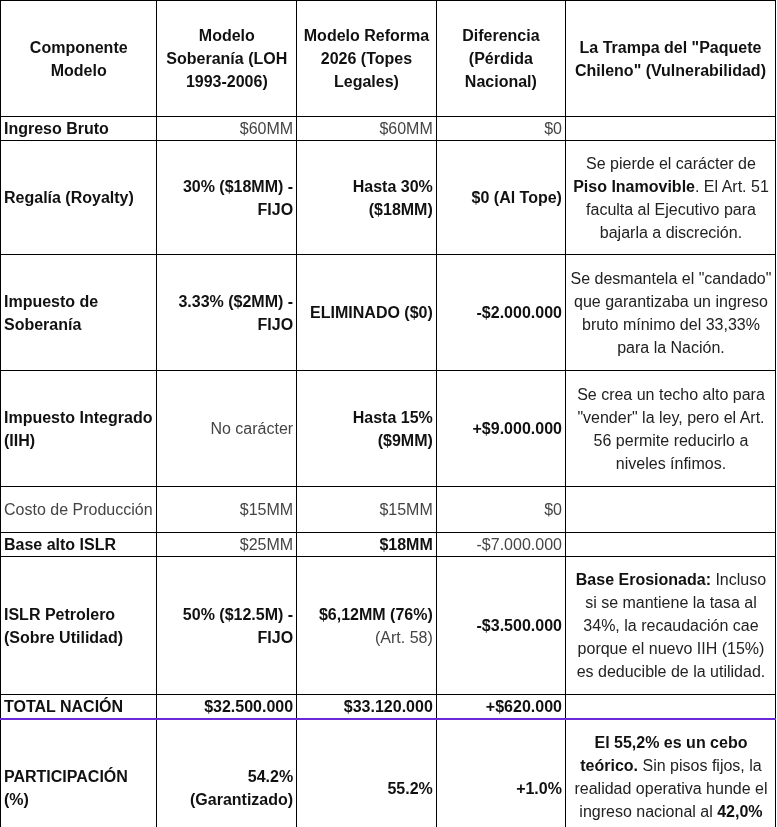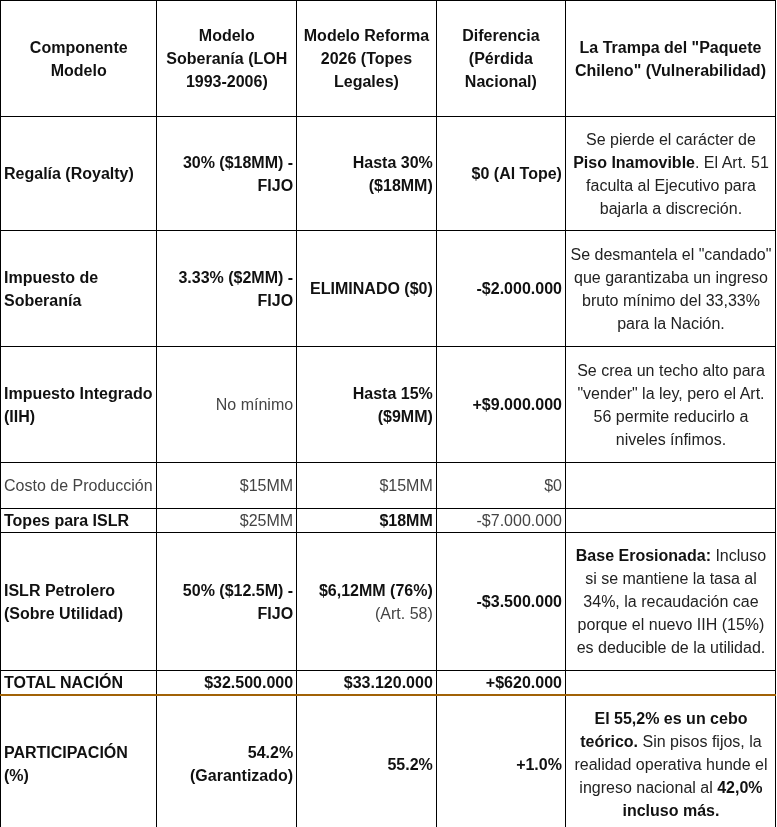--- a/index.html
+++ b/index.html
@@ -9,21 +9,21 @@
     th { font-weight: bold; text-align: center; color: #111111; }
     .c1 { width: 149px; }
     .c2 { width: 133px; }
     .c3 { width: 133px; }
     .c4 { width: 123px; }
     .c5 { width: 200px; }
     .l { text-align: left; }
     .r { text-align: right; }
     .b { font-weight: bold; color: #111111; }
     .g { color: #444444; }
-    tr.thick td { border-bottom: 2px solid #a16207; }
+    tr.thick td { border-bottom: 2px solid #6d28d9; }
     .note { text-align: center; padding-left: 3px; padding-right: 2px; }
     .note b { color: #111111; }
   </style>
 </head>
 <body>
 
 <table>
   <colgroup>
     <col class="c1">
       <col class="c2">
@@ -34,50 +34,57 @@
   <thead>
     <tr style="height:116px">
       <th>Componente Modelo</th>
       <th>Modelo Soberanía (LOH 1993-2006)</th>
       <th>Modelo Reforma 2026 (Topes Legales)</th>
       <th>Diferencia (Pérdida Nacional)</th>
       <th>La Trampa del "Paquete Chileno" (Vulnerabilidad)</th>
     </tr>
   </thead>
   <tbody>
+    <tr style="height:22px">
+      <td class="l b">Ingreso Bruto</td>
+      <td class="r g">$60MM</td>
+      <td class="r g">$60MM</td>
+      <td class="r g">$0</td>
+      <td class="note"></td>
+    </tr>
     <tr style="height:114px">
       <td class="l b">Regalía (Royalty)</td>
       <td class="r b">30% ($18MM) - FIJO</td>
       <td class="r b">Hasta 30% ($18MM)</td>
       <td class="r b">$0 (Al Tope)</td>
       <td class="note"><span>Se pierde el carácter de </span><b>Piso Inamovible</b><span>. El Art. 51 faculta al Ejecutivo para bajarla a discreción.</span></td>
     </tr>
     <tr style="height:116px">
       <td class="l b">Impuesto de Soberanía</td>
       <td class="r b">3.33% ($2MM) - FIJO</td>
       <td class="r b">ELIMINADO ($0)</td>
       <td class="r b">-$2.000.000</td>
       <td class="note">Se desmantela el "candado" que garantizaba un ingreso bruto mínimo del 33,33% para la Nación.</td>
     </tr>
     <tr style="height:116px">
       <td class="l b">Impuesto Integrado (IIH)</td>
-      <td class="r g">No mínimo</td>
+      <td class="r g">No carácter</td>
       <td class="r b">Hasta 15% ($9MM)</td>
       <td class="r b">+$9.000.000</td>
       <td class="note">Se crea un techo alto para "vender" la ley, pero el Art. 56 permite reducirlo a niveles ínfimos.</td>
     </tr>
     <tr style="height:46px">
       <td class="l g">Costo de Producción</td>
       <td class="r g">$15MM</td>
       <td class="r g">$15MM</td>
       <td class="r g">$0</td>
       <td class="note"></td>
     </tr>
     <tr style="height:22px">
-      <td class="l b">Topes para ISLR</td>
+      <td class="l b">Base alto ISLR</td>
       <td class="r g">$25MM</td>
       <td class="r b">$18MM</td>
       <td class="r g">-$7.000.000</td>
       <td class="note"></td>
     </tr>
     <tr style="height:138px">
       <td class="l b">ISLR Petrolero (Sobre Utilidad)</td>
       <td class="r b">50% ($12.5M) - FIJO</td>
       <td class="r"><span class="b">$6,12MM (76%)</span><br><span class="g">(Art. 58)</span></td>
       <td class="r b">-$3.500.000</td>

